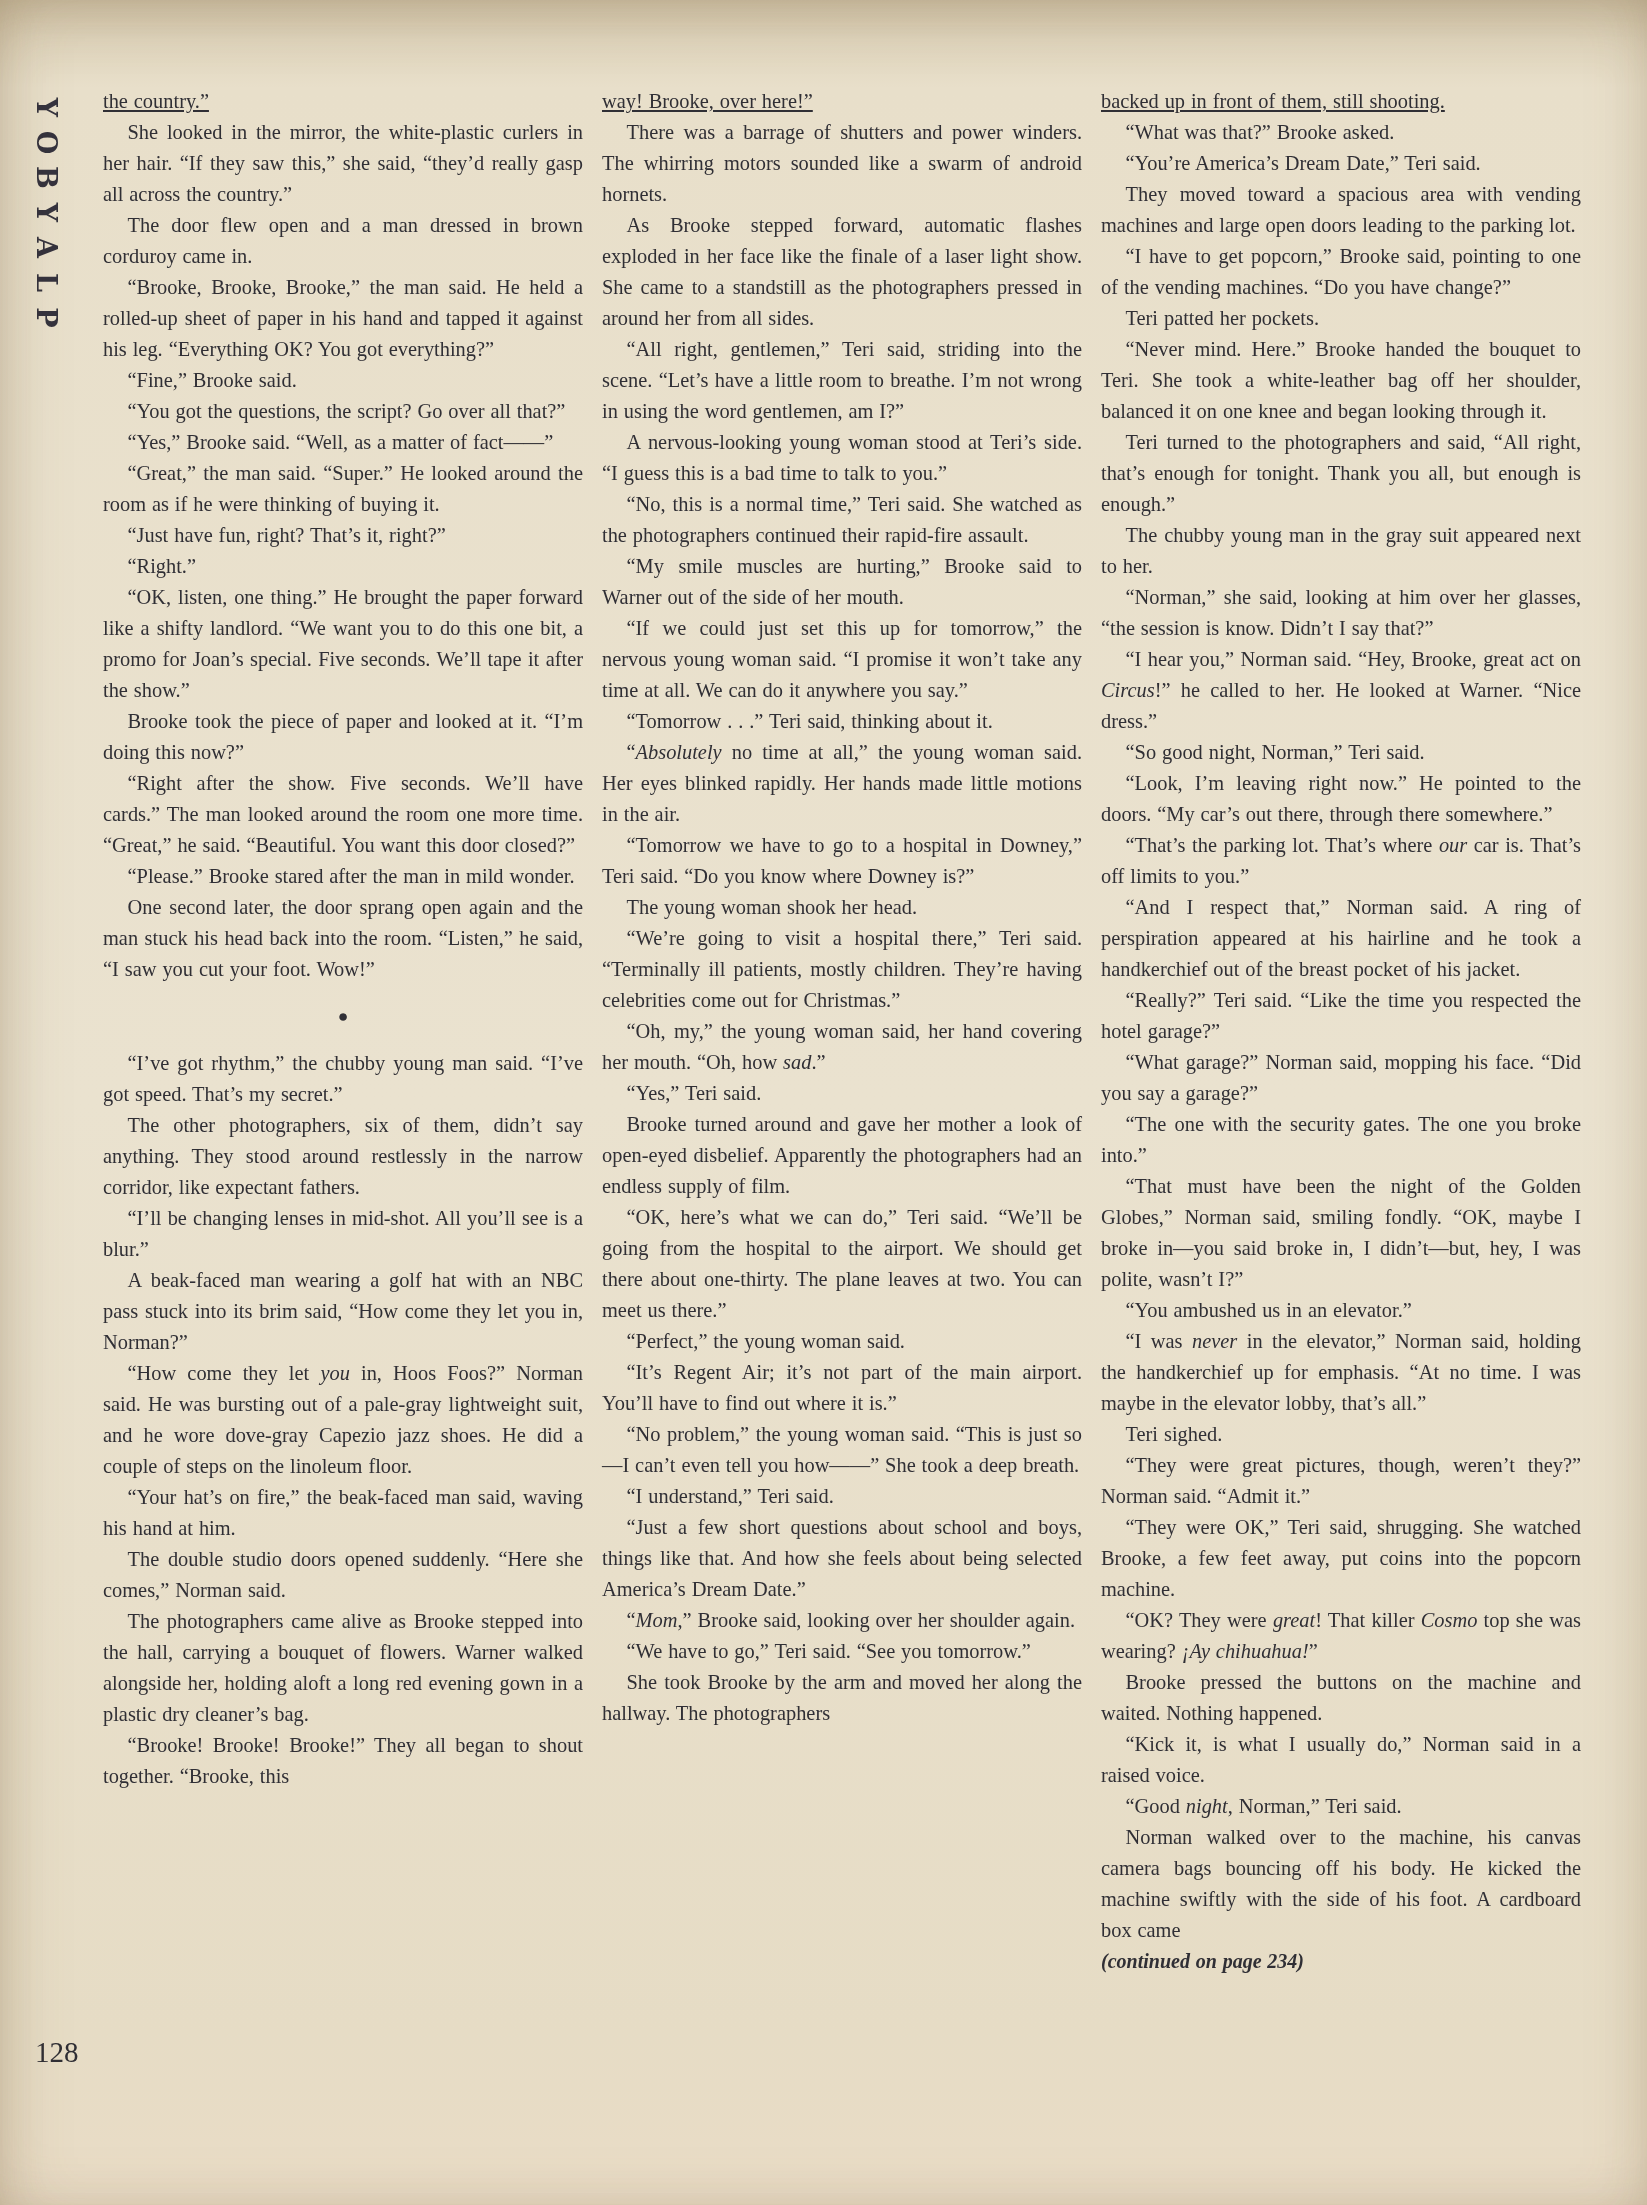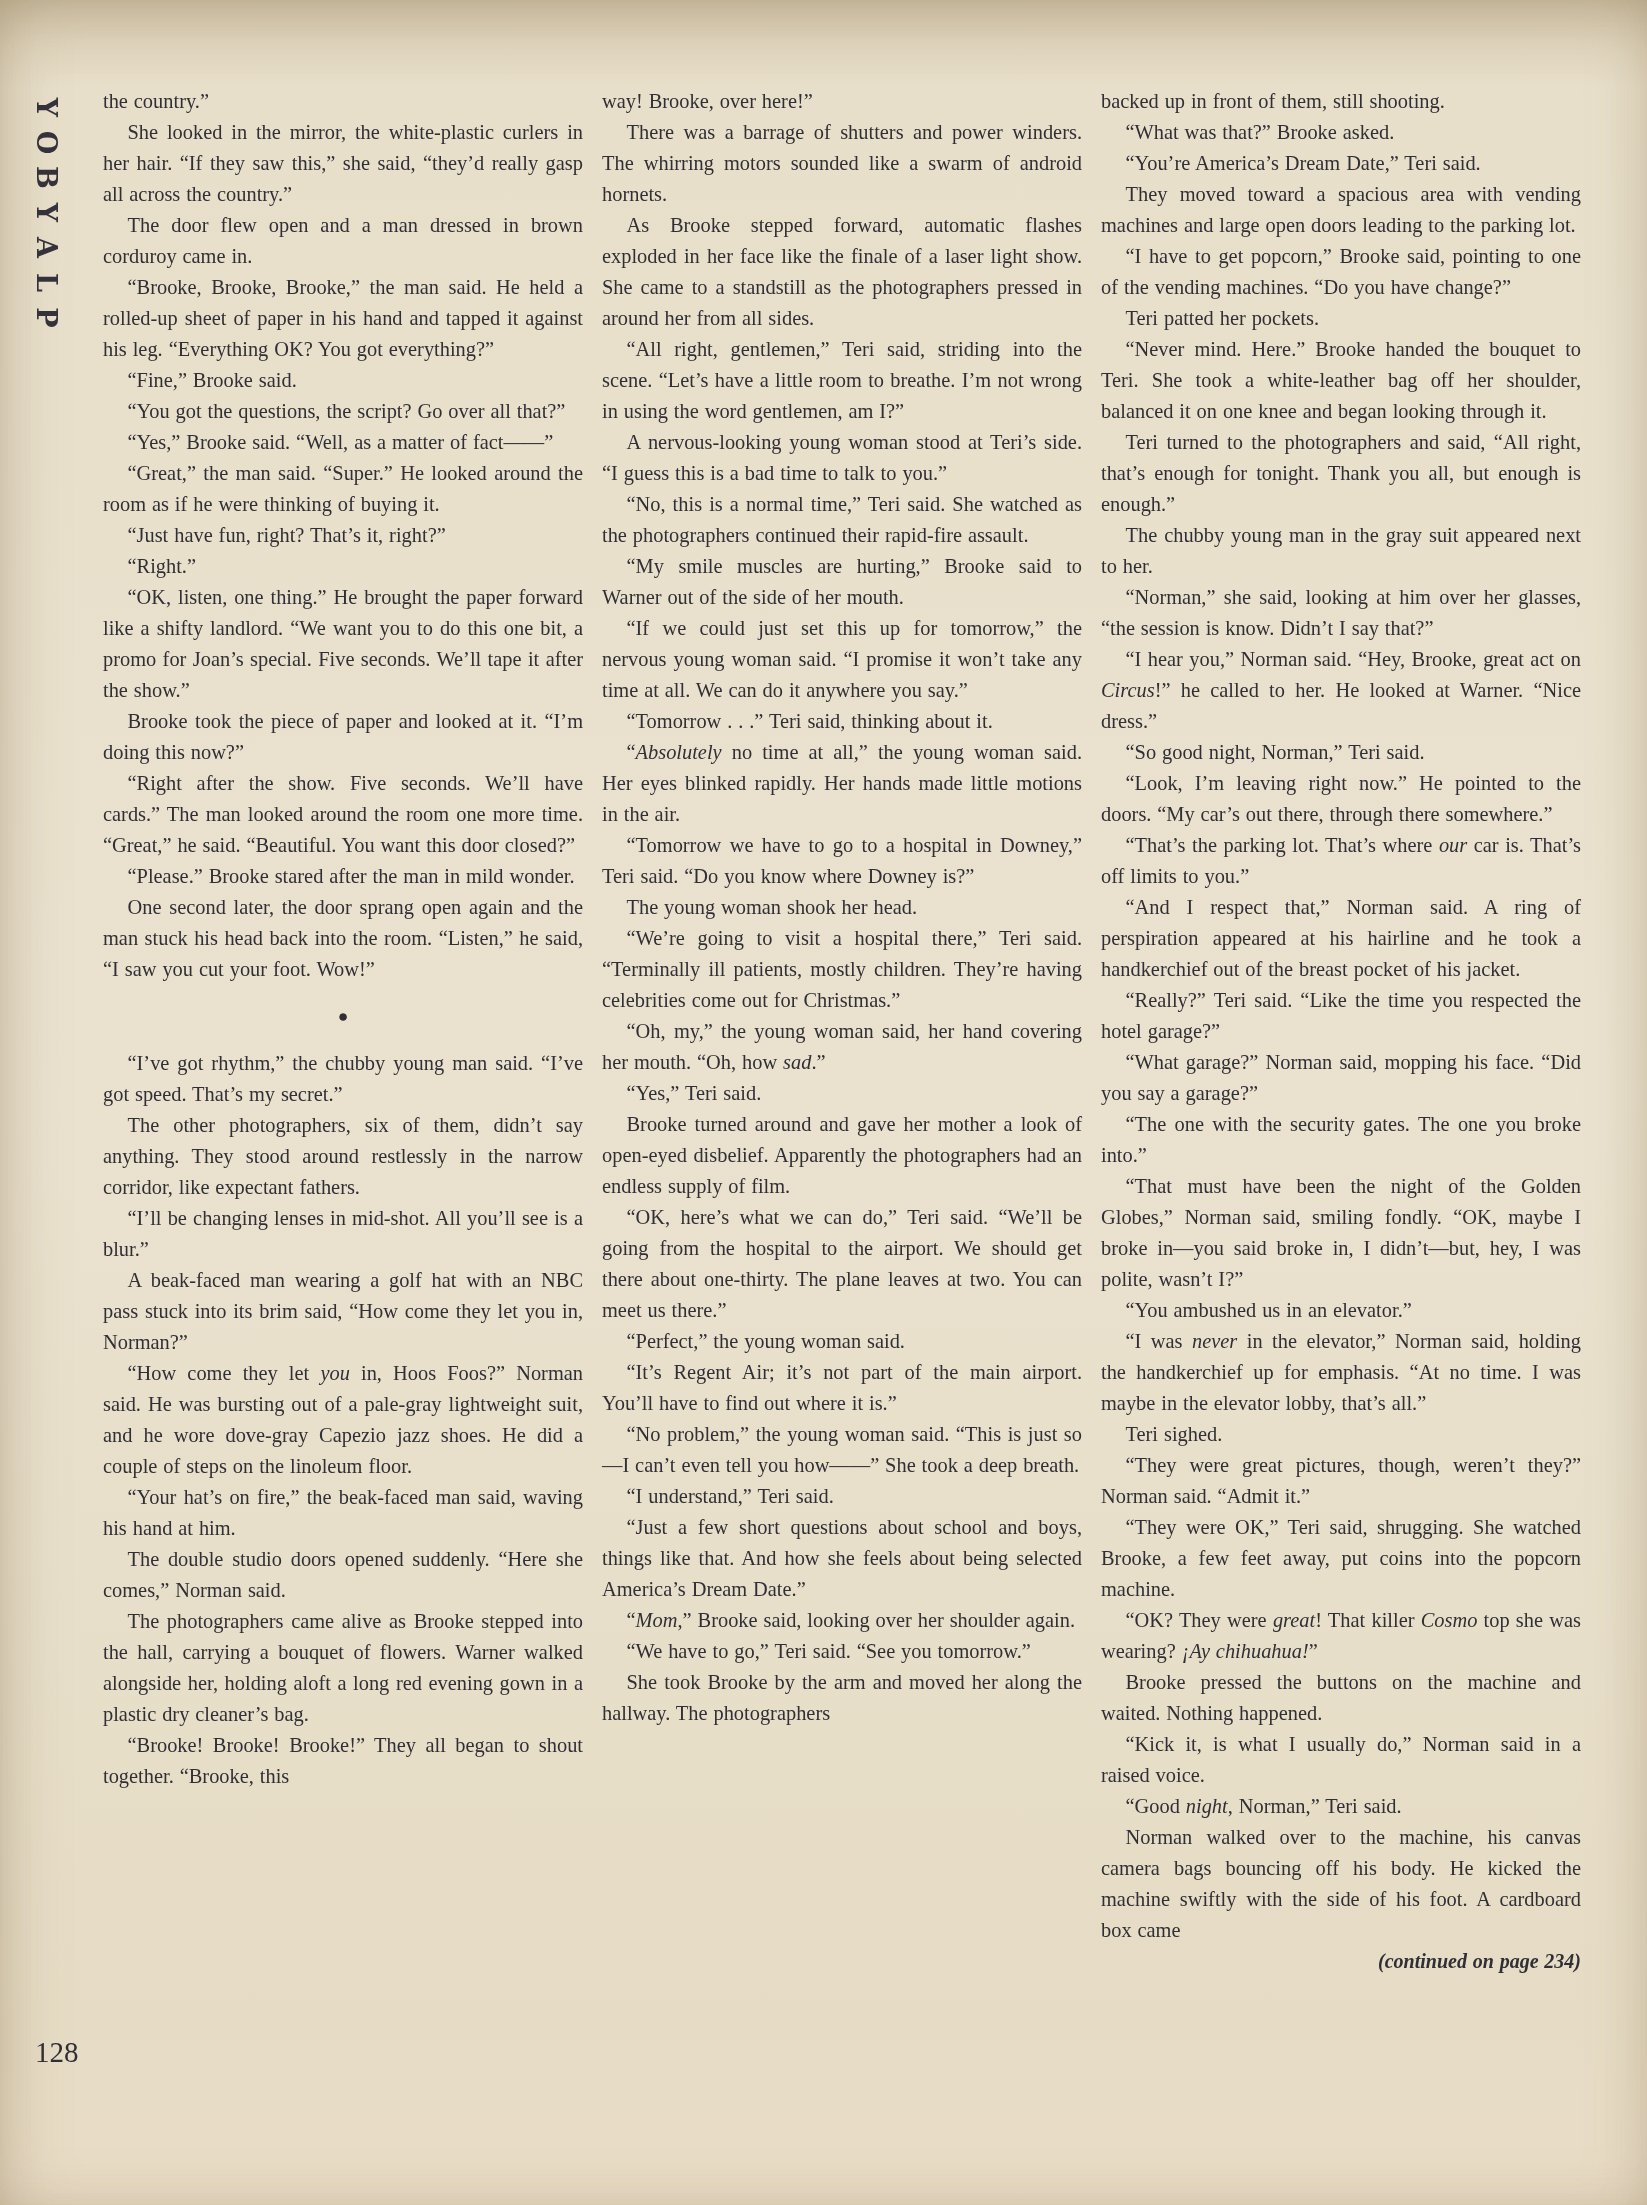--- a/index.html
+++ b/index.html
@@ -49,30 +49,29 @@
   }
   .col{
     width:480px;
     font-size:20.4px;
     line-height:31px;
     text-align:justify;
     word-spacing:.04em;
   }
   .col p{margin:0;}
   .col p.indent{text-indent:24.5px;}
-  .col p.flush{text-indent:0;}
+  .col p.flush{text-indent:0;text-decoration:underline;}
   .col p.separator{
     text-indent:0;
     text-align:center;
     line-height:63px;
     font-size:17.7px;
   }
   .col p.continued{
     text-indent:0;
-    text-align:right;
     font-style:italic;
     font-weight:bold;
     font-size:20px;
   }
   em{font-style:italic;}
   .page-number{
     position:absolute;
     left:35px;top:2036px;
     font-size:29px;
     color:var(--ink,#302f35);

